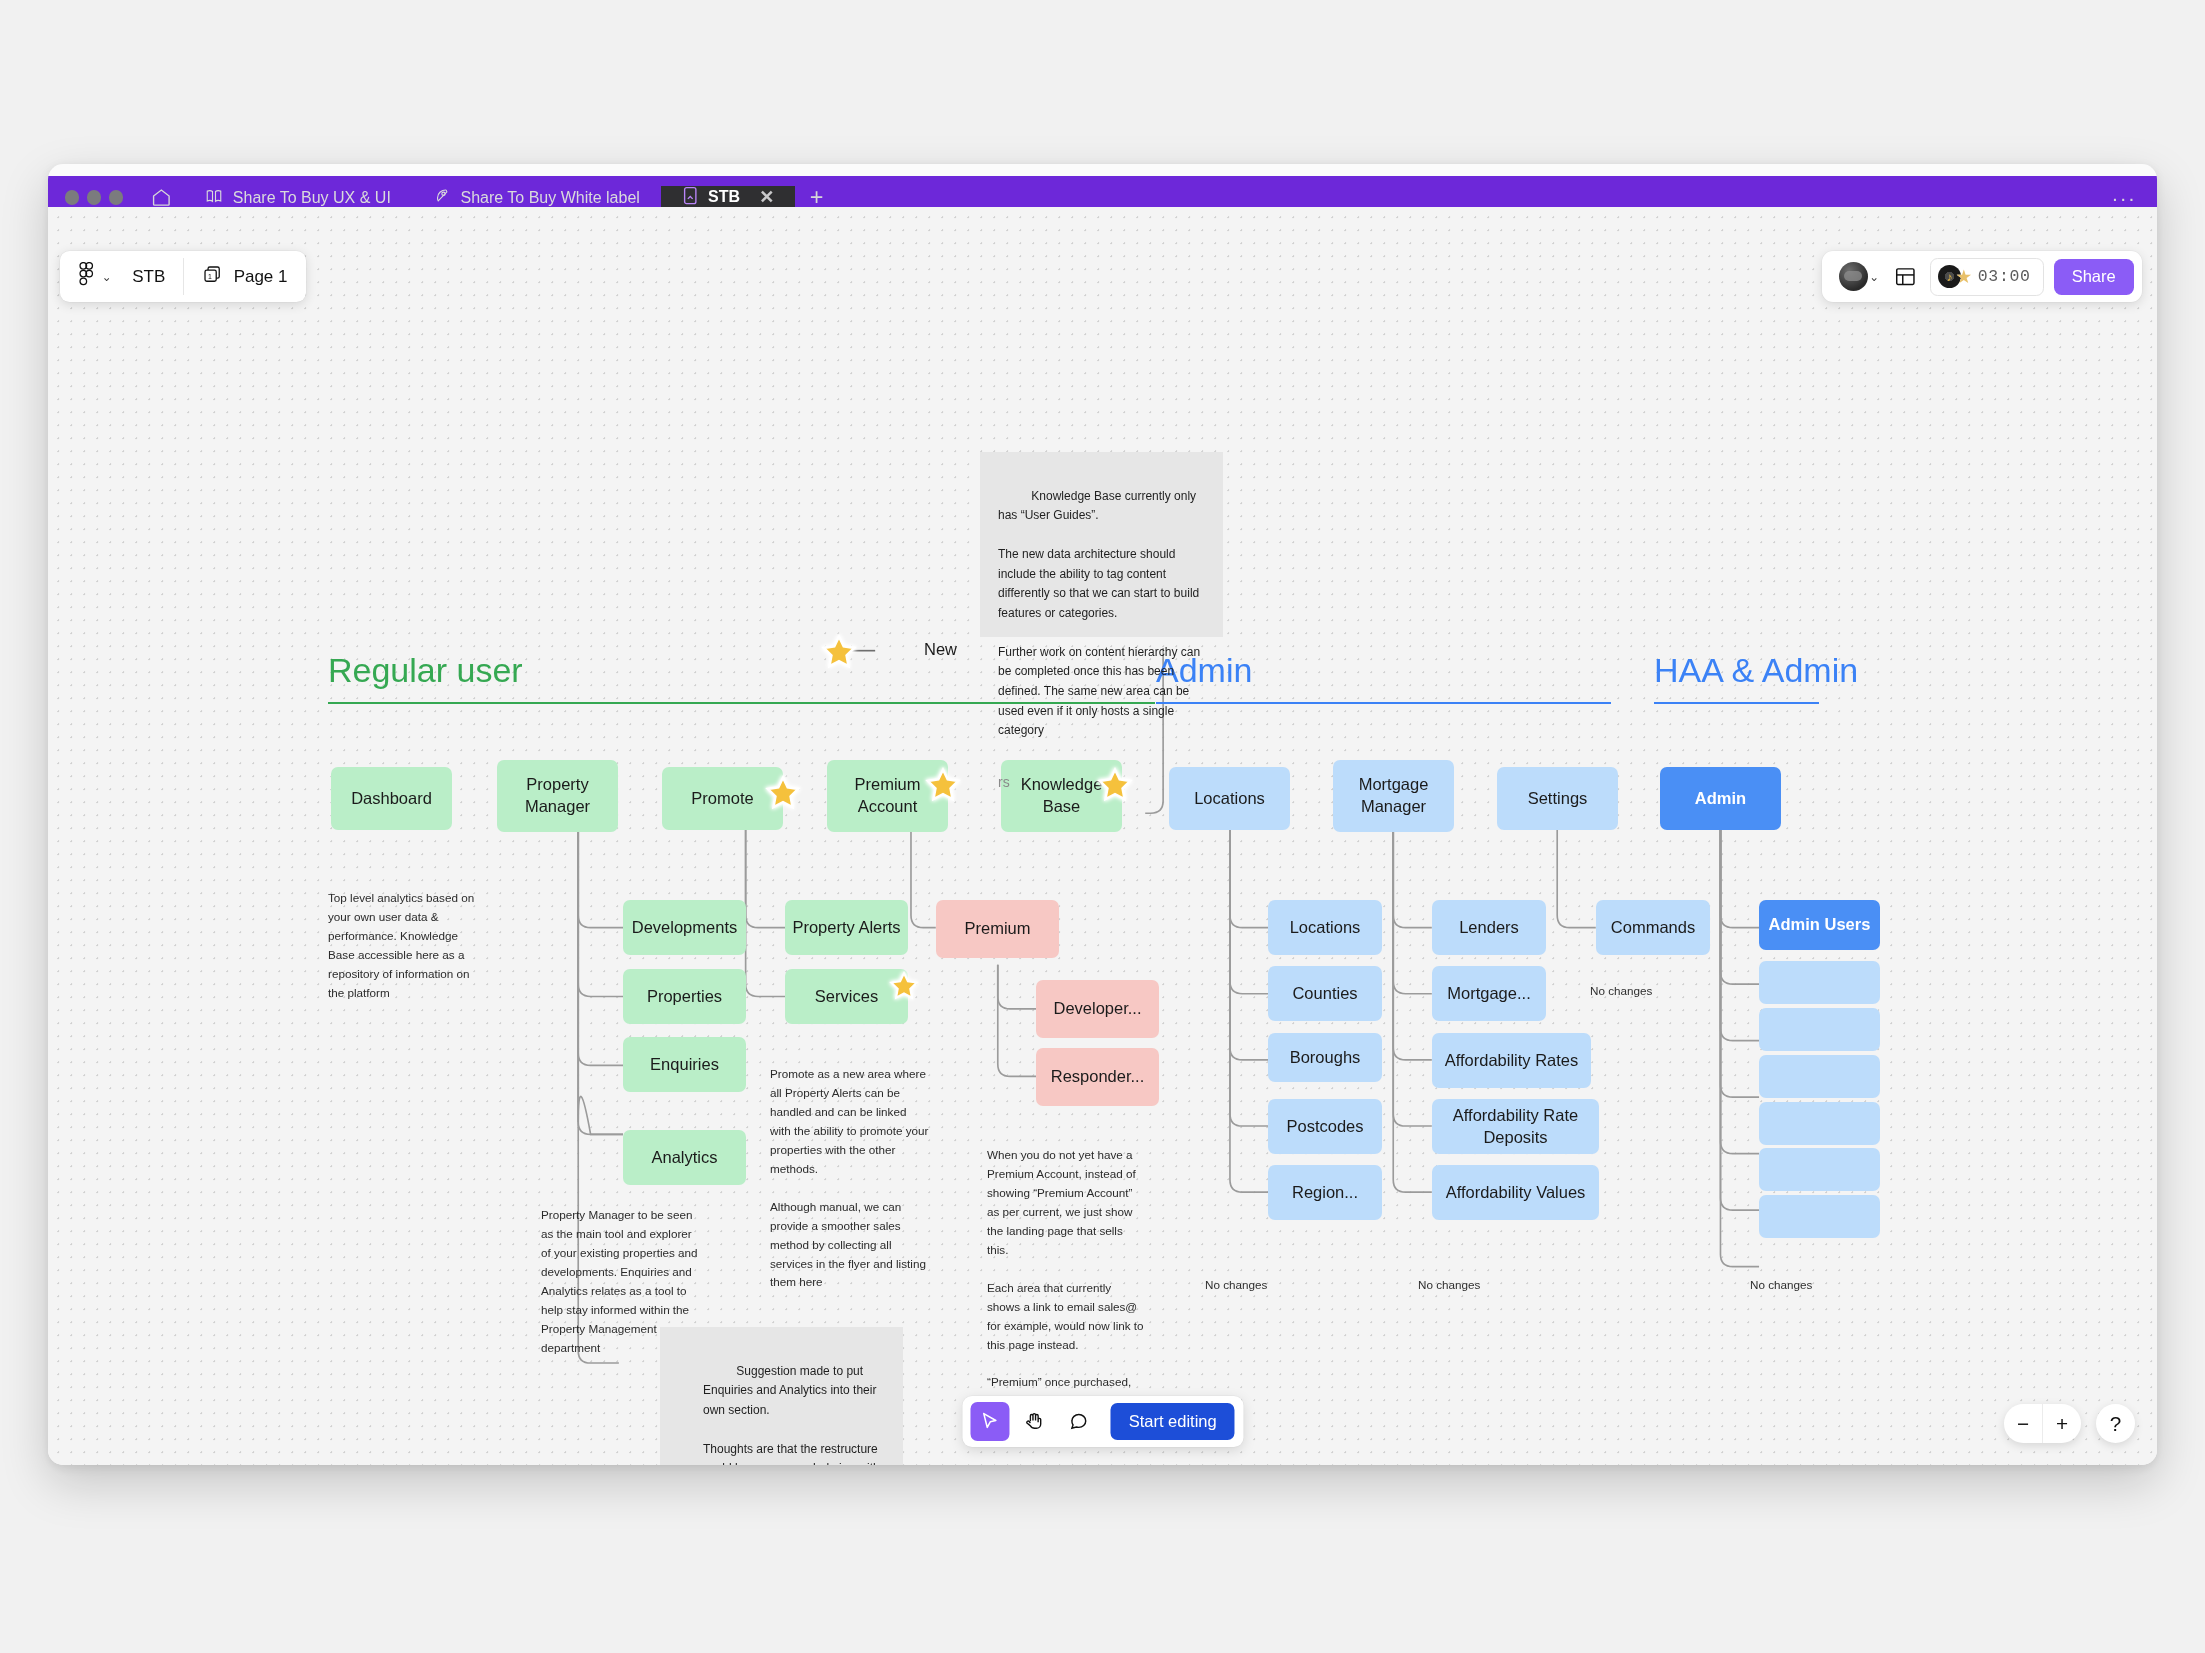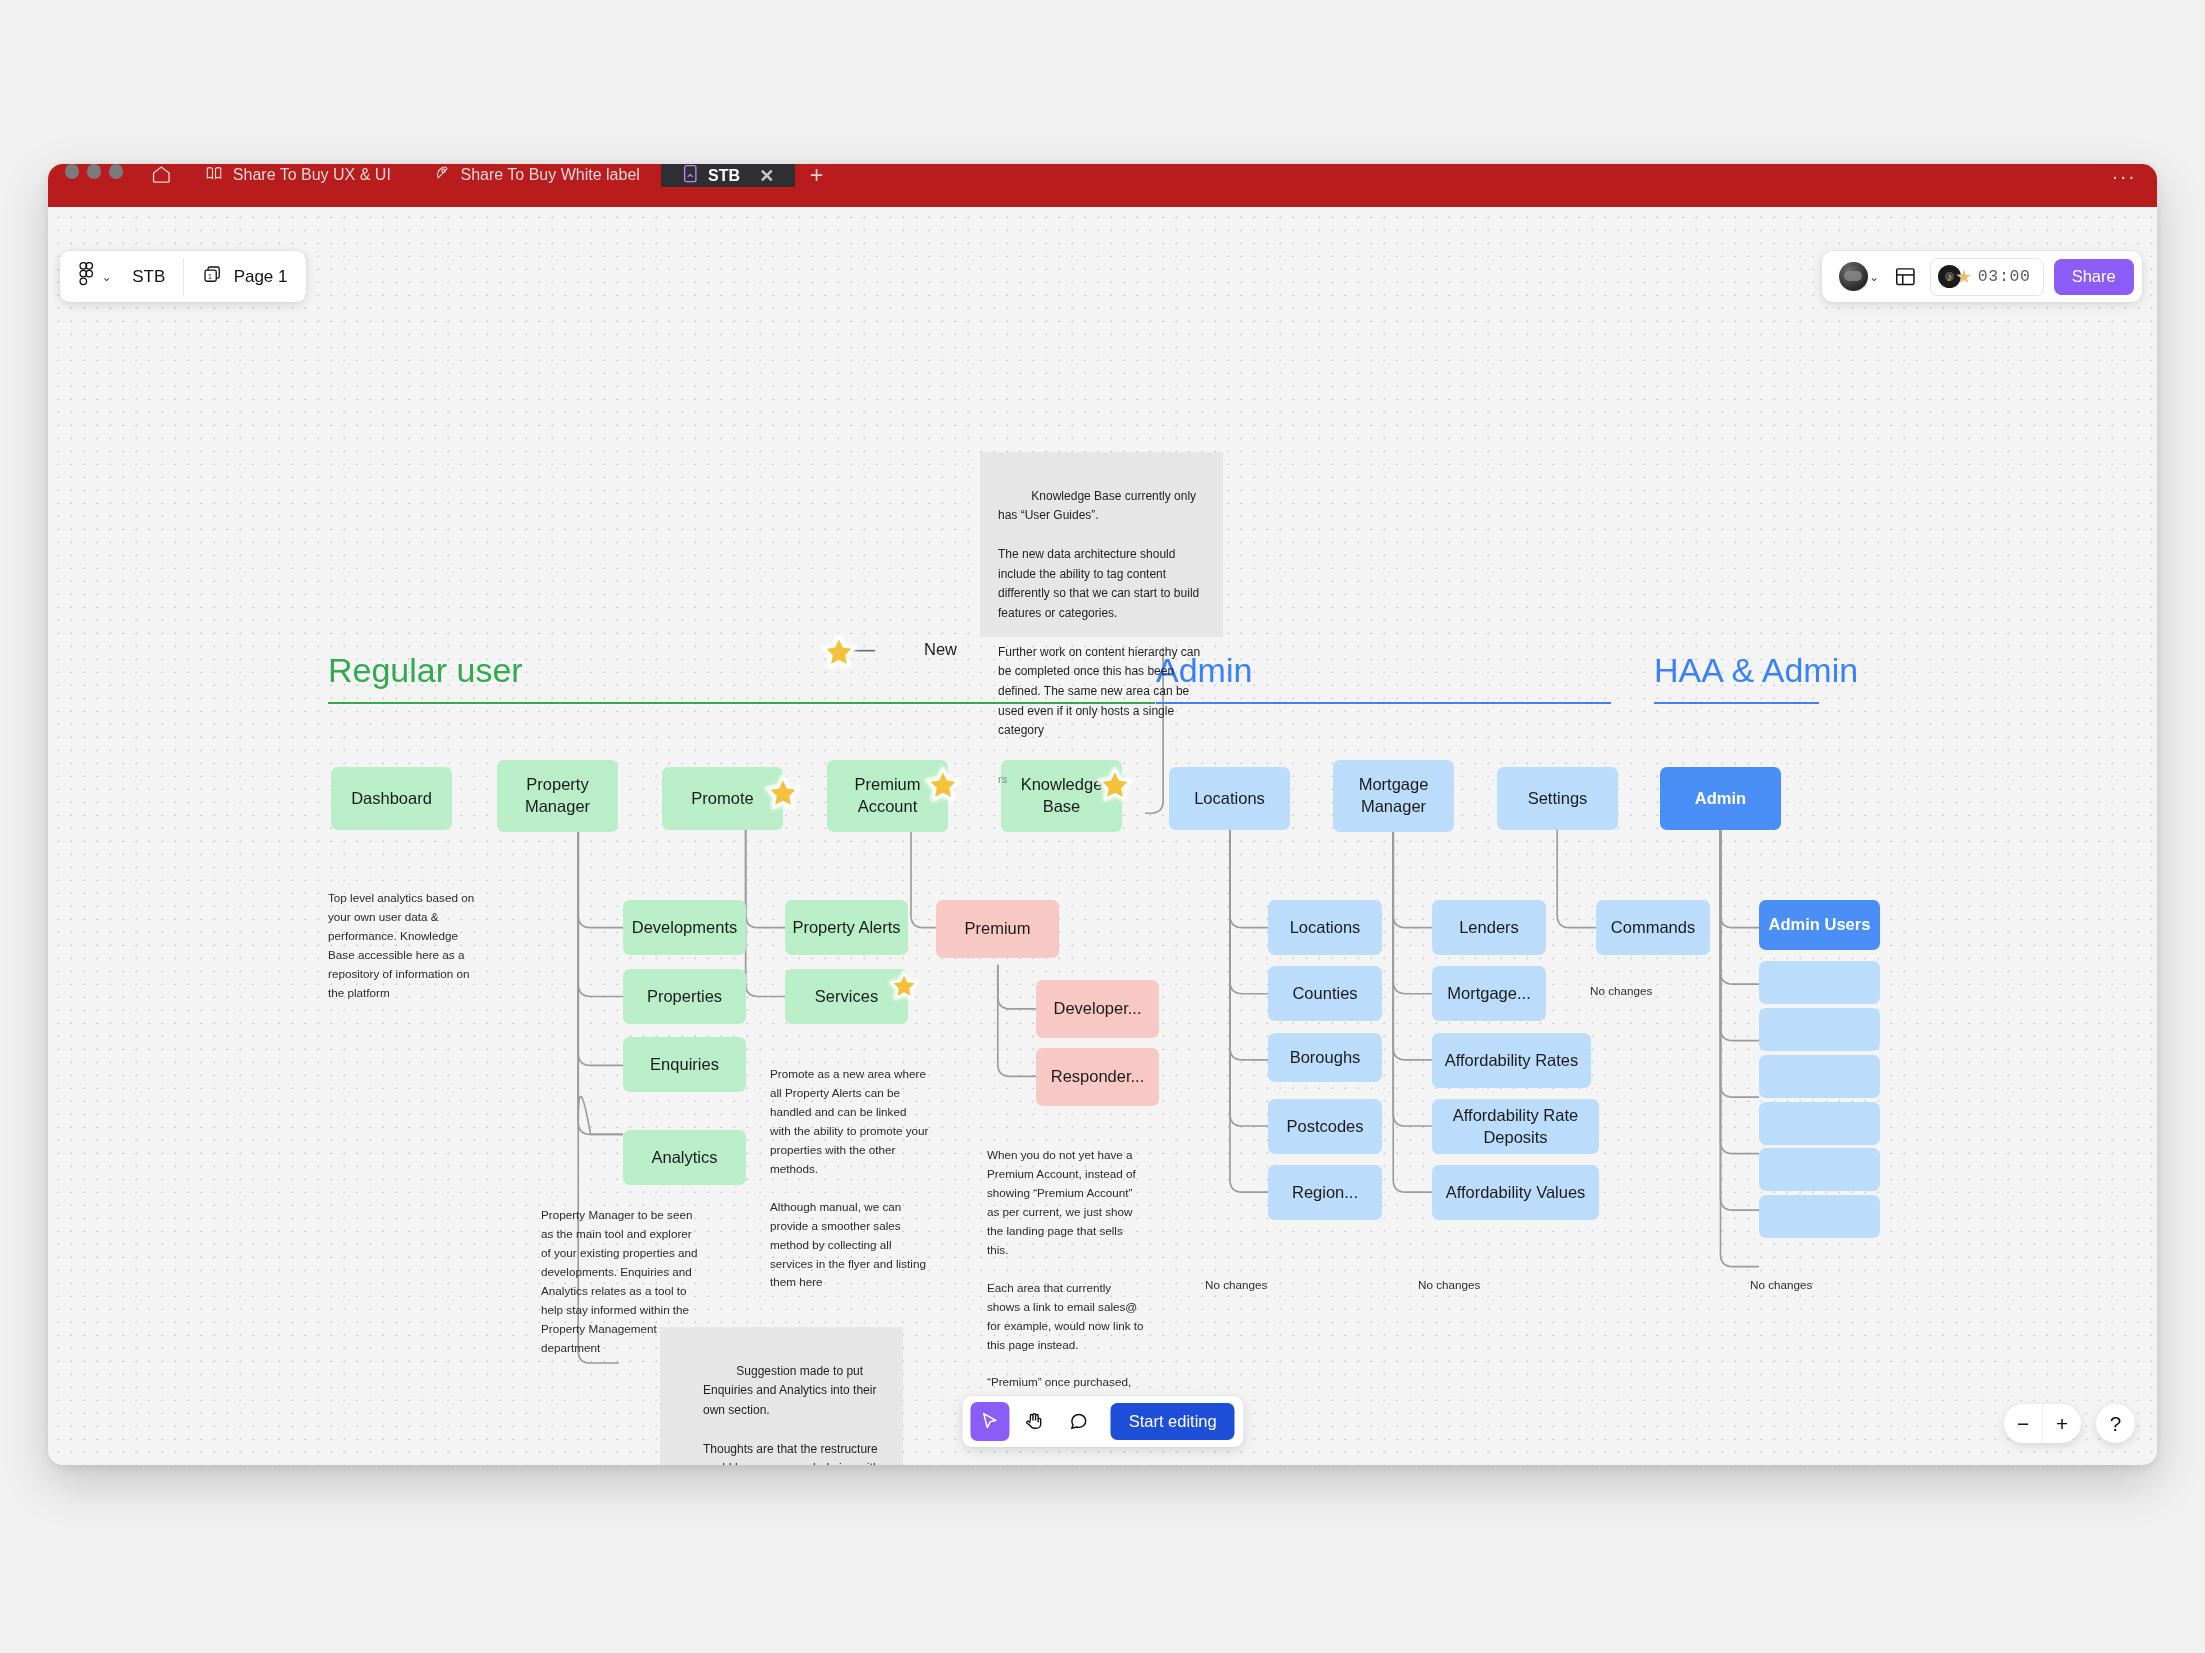--- a/index.html
+++ b/index.html
@@ -28,26 +28,26 @@
     height: 1301px;
     border-radius: 15px;
     background: #fbfbfb;
     box-shadow: 0 18px 48px rgba(0,0,0,0.18), 0 2.8px 9.6px rgba(0,0,0,0.08);
     overflow: hidden;
   }
 
   
   #titlebar {
     position: absolute;
-    left: 0; top: 0;
+    left: 0; top: 12px;
     width: 100%;
     height: 43px;
-    background: #b91c1c;
+    background: #6d28d9;
     display: flex;
-    align-items: flex-start;
+    align-items: center;
   }
   .tb-traffic {
     display: flex;
     align-items: center;
     gap: 7.6px;
     padding: 0 15px 0 16.5px;
   }
   .tb-dot {
     width: 14.5px; height: 14.5px; border-radius: 50%;
     background: #7b7b7e;
@@ -280,21 +280,21 @@
   .sticky {
     position: absolute;
     background: #e6e6e6;
     padding: 15px 18px 9.6px 18px;
     box-sizing: border-box;
     font-size: 12px;
     line-height: 1.63;
     color: #1f1f1f;
     white-space: pre-wrap;
   }
-  .sticky .author { display:block; margin-top: 11px; font-size: 11px; color: #8a8a8a; }
+  .sticky .author { display:block; margin-top: 11px; font-size: 14px; color: #8a8a8a; }
 
   .star {
     position: absolute;
     width: 36px; height: 36px;
     color: #f5c13c;
     filter: drop-shadow(0 0 2.1px #fff) drop-shadow(0 0 1.4px #fff);
   }
   .newlabel { position:absolute; font-size: 16.5px; color:#1b1b1b; }
 </style>
 </head>

